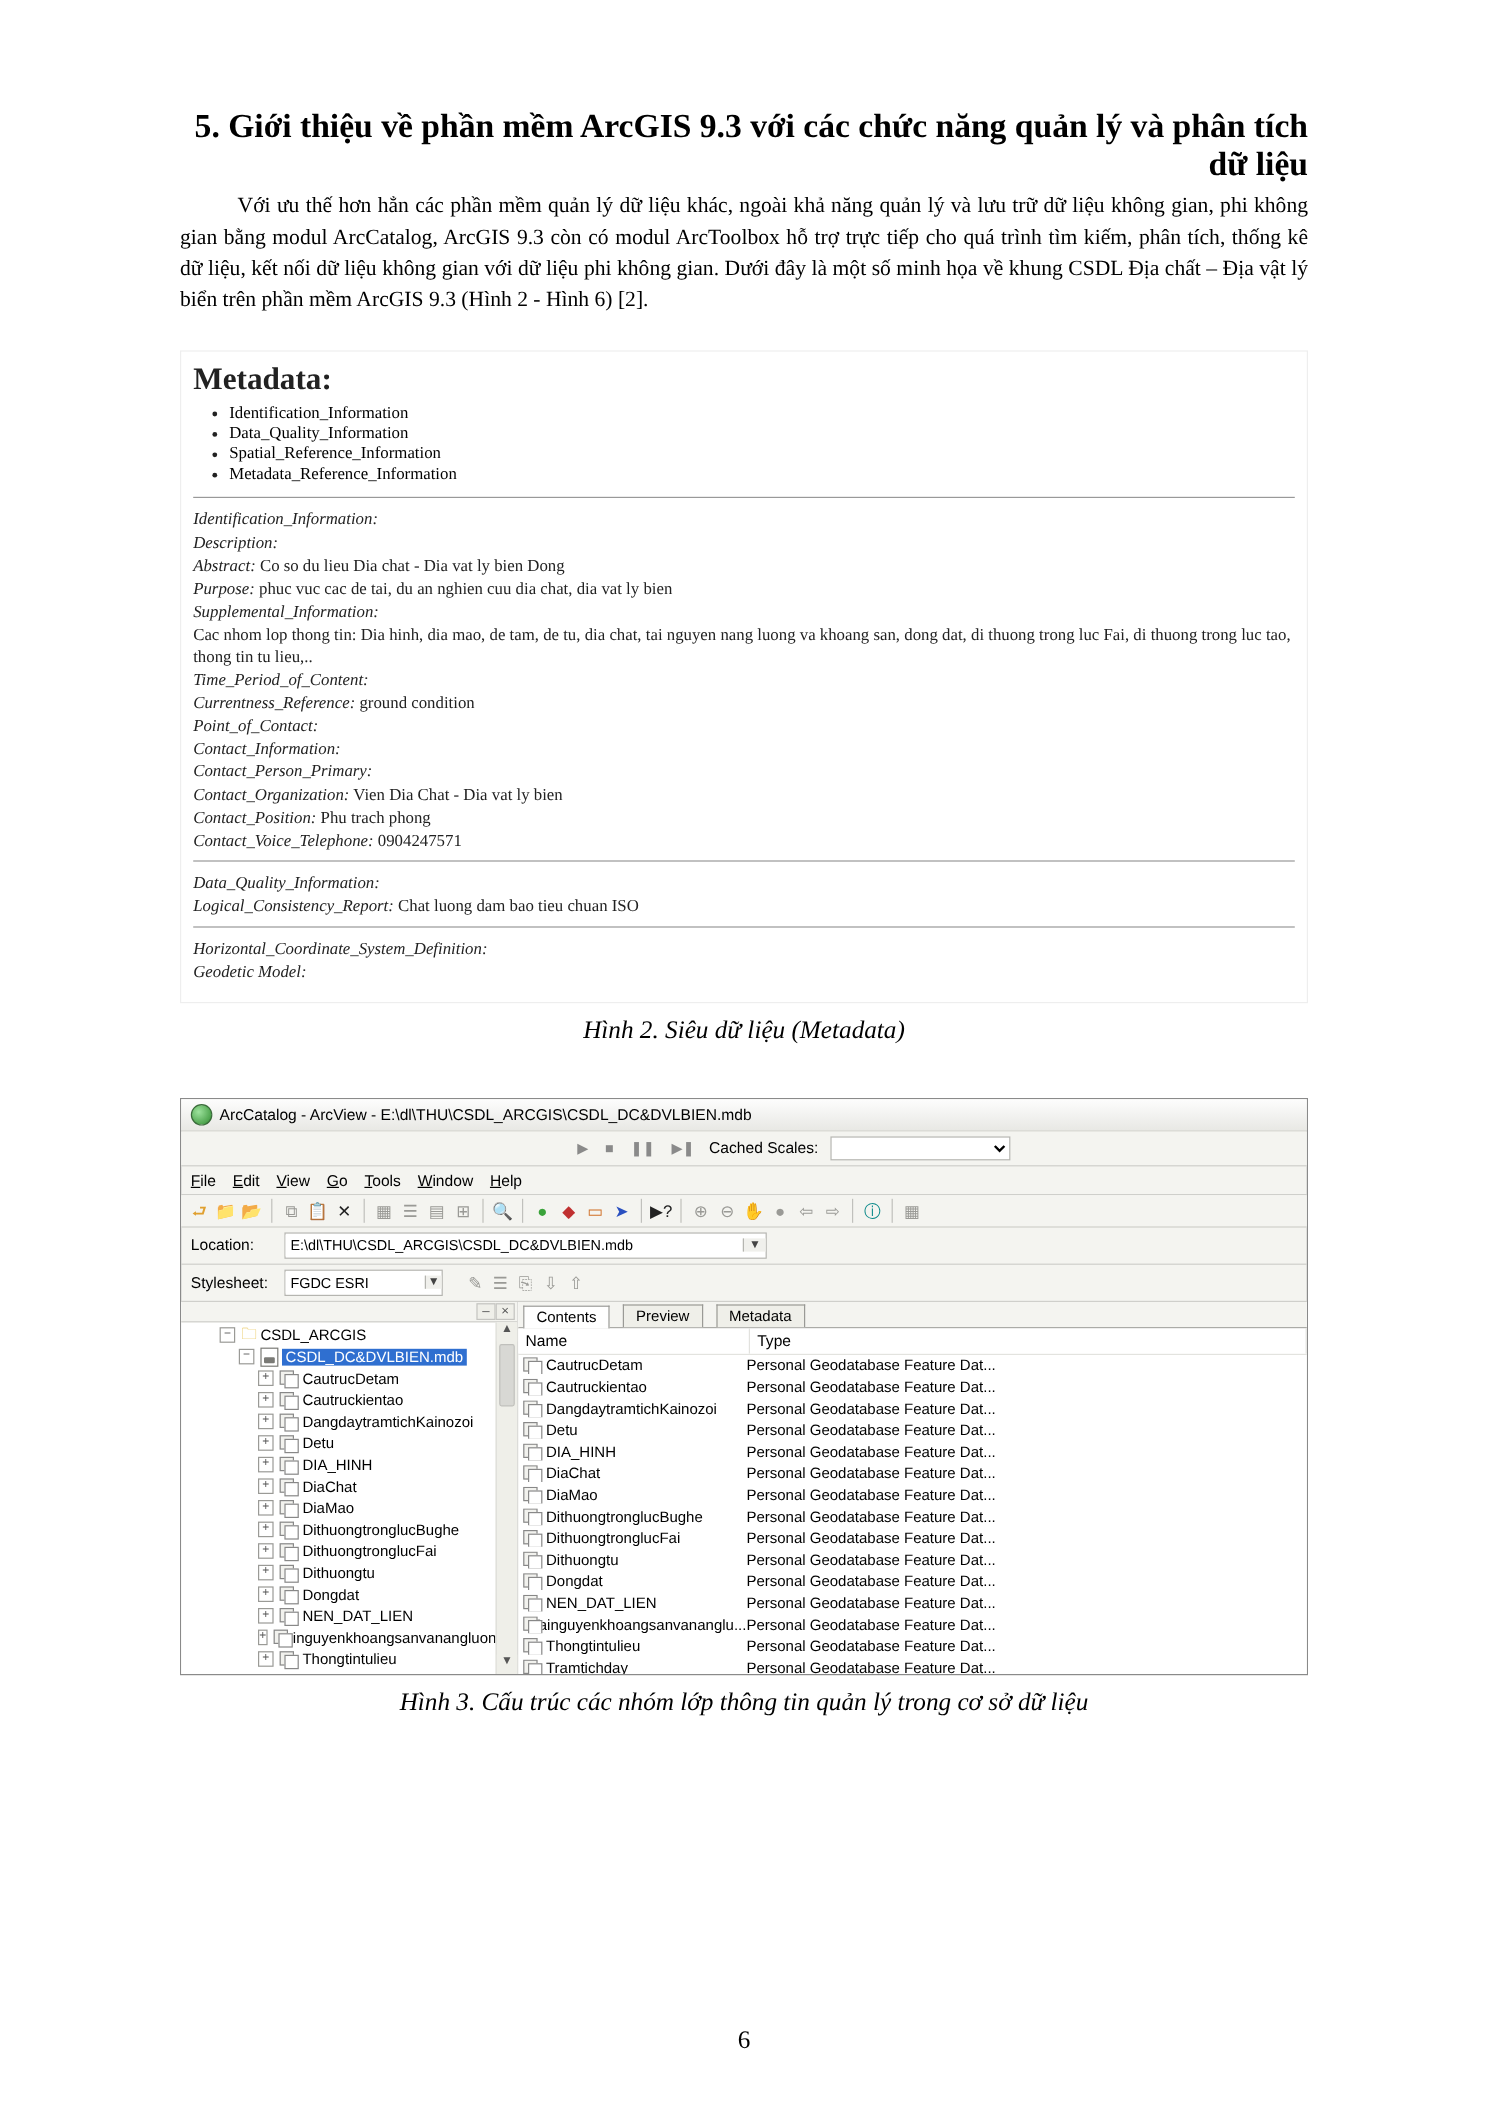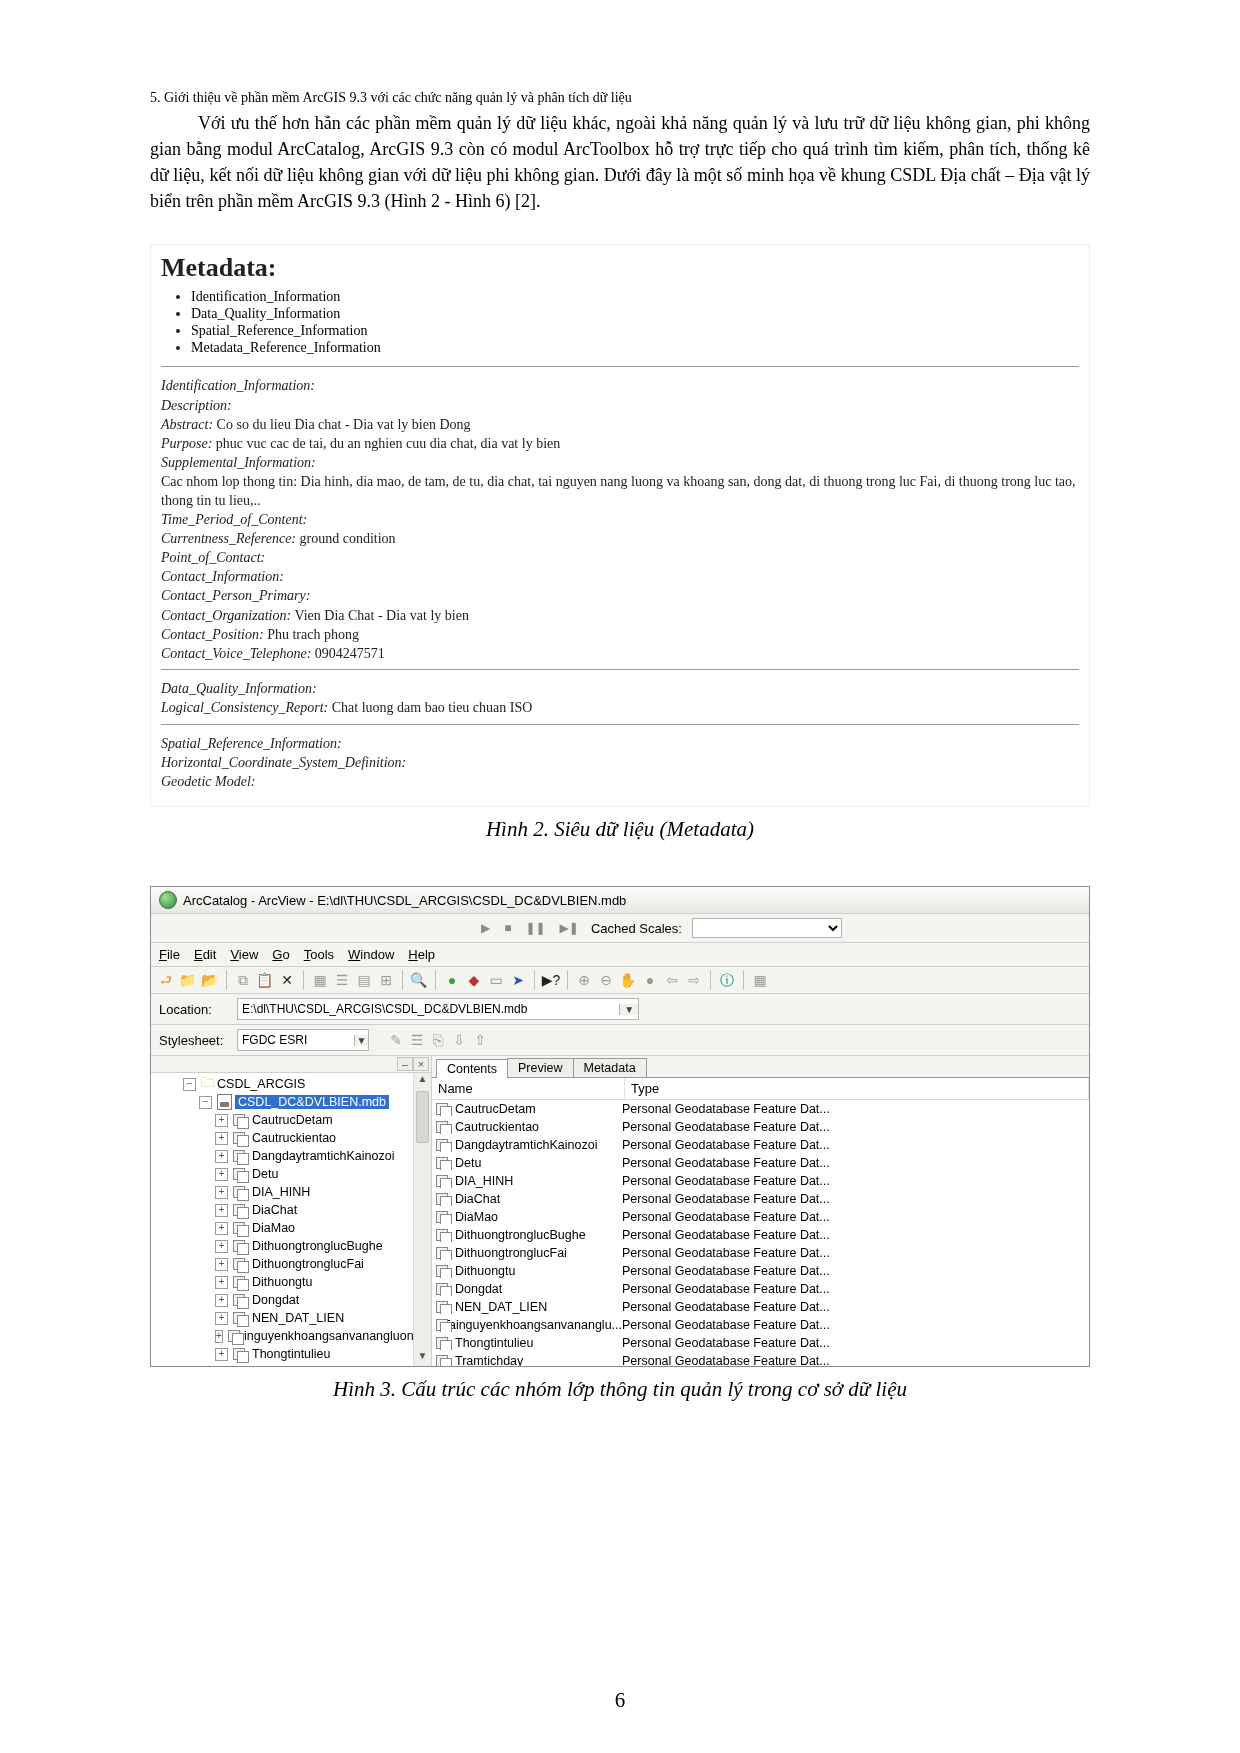--- a/index.html
+++ b/index.html
@@ -9,23 +9,24 @@
     color: #000;
   }
   .page {
     width: 1240px;
     height: 1753px;
     position: relative;
     box-sizing: border-box;
     padding: 90px 150px 50px 150px;
   }
   .section-heading {
-    font-weight: normal;
-    font-size: 14px;
+    font-weight: bold;
+    font-size: 28px;
     margin-bottom: 4px;
+    text-align: right;
   }
   .body-text {
     font-size: 18px;
     line-height: 1.45;
     text-align: justify;
     text-indent: 48px;
   }
   .fig-caption {
     text-align: center;
     font-style: italic;
@@ -304,21 +305,21 @@
     flex: 1;
     display: flex;
     flex-direction: column;
     background: #fff;
   }
   .ac-tabs {
     display: flex;
     padding: 2px 4px 0 4px;
     background: #f4f4f0;
     border-bottom: 1px solid #9a9a96;
-    gap: 0;
+    gap: 12px;
   }
   .ac-tab {
     padding: 2px 10px;
     border: 1px solid #9a9a96;
     border-bottom: none;
     background: #efefe9;
     font-size: 12.5px;
     margin-right: -1px;
     cursor: pointer;
   }
@@ -392,21 +393,20 @@
     <div class="md-line md-indent1"><span class="md-label">Point_of_Contact:</span></div>
     <div class="md-line md-indent2"><span class="md-label">Contact_Information:</span></div>
     <div class="md-line md-indent3"><span class="md-label">Contact_Person_Primary:</span></div>
     <div class="md-line md-indent4"><span class="md-label">Contact_Organization:</span> <span>Vien Dia Chat - Dia vat ly bien</span></div>
     <div class="md-line md-indent3"><span class="md-label">Contact_Position:</span> <span>Phu trach phong</span></div>
     <div class="md-line md-indent3"><span class="md-label">Contact_Voice_Telephone:</span> <span>0904247571</span></div>
     <hr>
     <div class="md-line md-block"><span class="md-label">Data_Quality_Information:</span></div>
     <div class="md-line md-indent1"><span class="md-label">Logical_Consistency_Report:</span> <span>Chat luong dam bao tieu chuan ISO</span></div>
     <hr>
-    <div class="md-line md-block"><span class="md-label">Spatial_Reference_Information:</span></div>
     <div class="md-line md-indent1"><span class="md-label">Horizontal_Coordinate_System_Definition:</span></div>
     <div class="md-line md-indent2"><span class="md-label">Geodetic Model:</span></div>
   </div>
 
   <div class="fig-caption">Hình 2. Siêu dữ liệu (Metadata)</div>
 
   <div class="fig-arccat">
     <div class="ac-titlebar">
       <span class="globe"></span>
       <span>ArcCatalog - ArcView - E:\dl\THU\CSDL_ARCGIS\CSDL_DC&amp;DVLBIEN.mdb</span>

